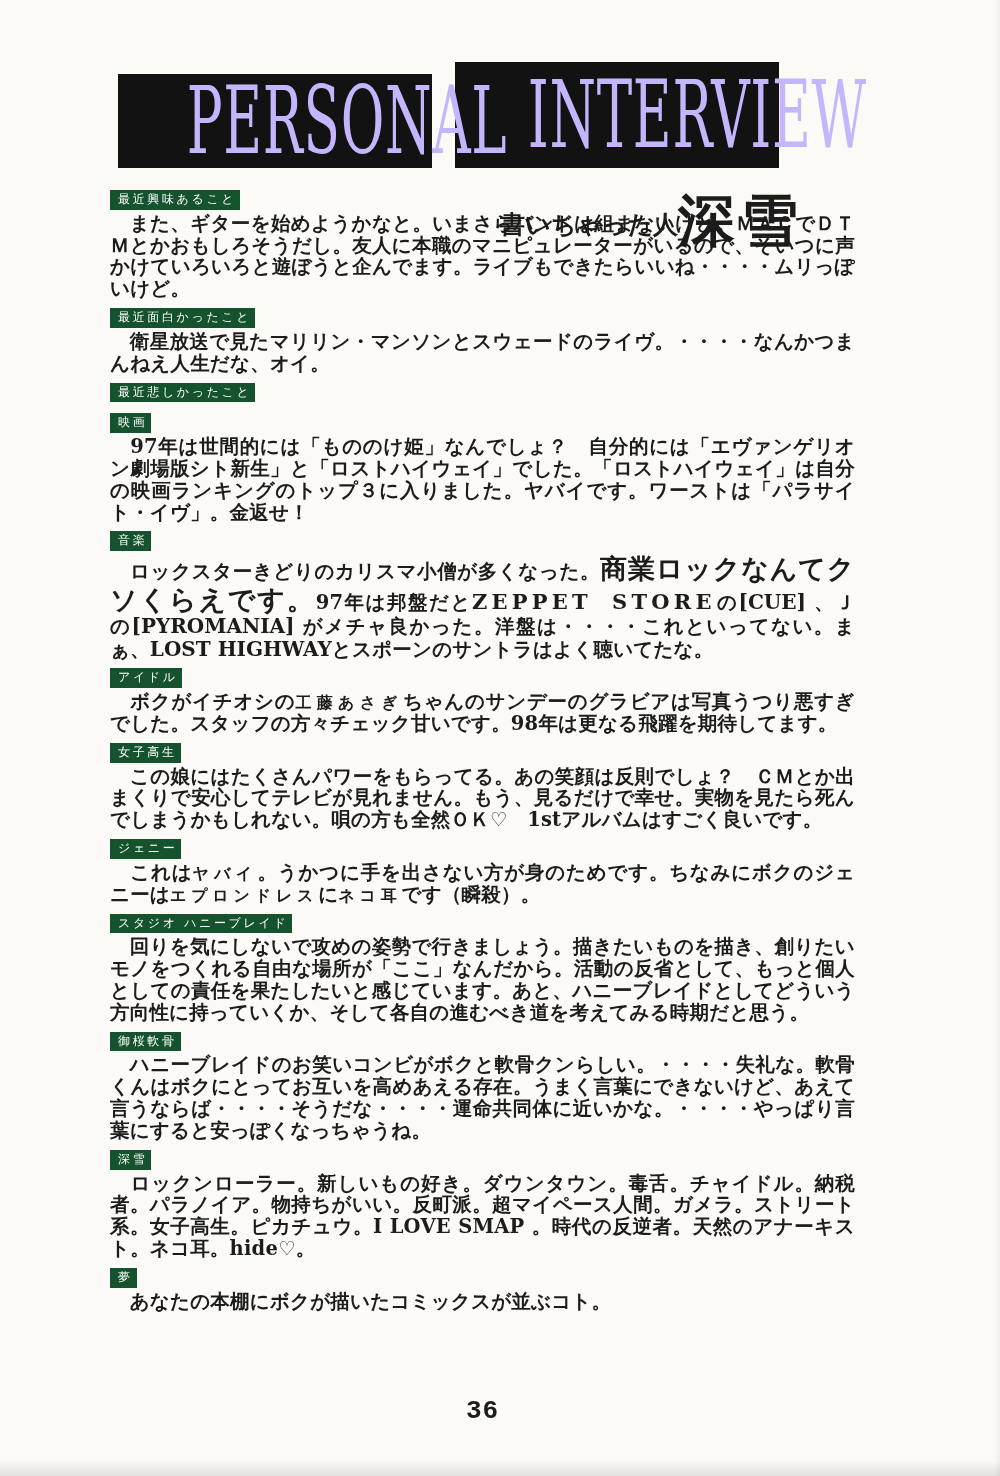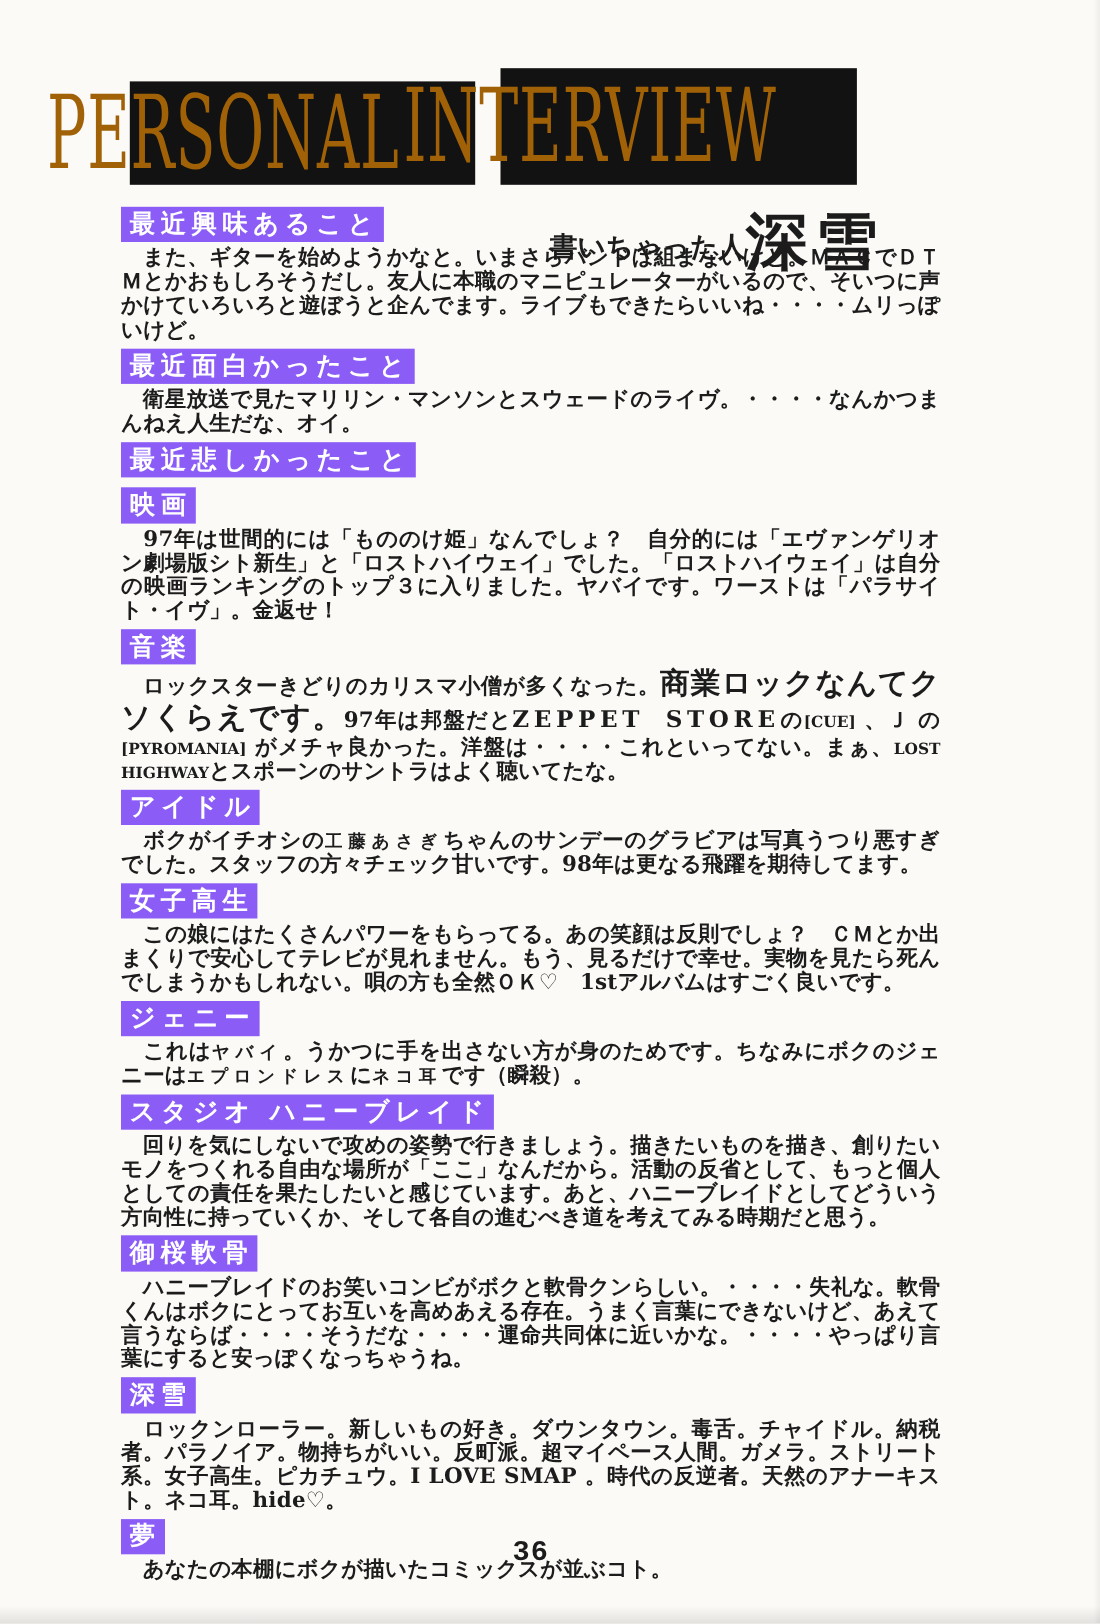--- a/index.html
+++ b/index.html
@@ -23,22 +23,22 @@
     pointer-events:none;
   }
 
   
   .title-row {
     position:absolute; left:118px; top:60px;
     display:flex; align-items:flex-end; gap:23px;
     height:108px;
   }
   .title-box {
-    background:#121212; color:#a16207;
-    display:flex; align-items:center; justify-content:flex-end;
+    background:#121212; color:#c4b5fd;
+    display:flex; align-items:center; justify-content:flex-start;
   }
   .title-box.left  { width:314px; height:94px; }
   .title-box.right { width:324px; height:106px; }
   .title-text {
     display:inline-block;
     font-size:76px; line-height:1;
     transform:scale(0.70,1.22);
     white-space:nowrap;
     letter-spacing:1px;
   }
@@ -56,36 +56,36 @@
     font-weight:bold; font-size:57px; line-height:0.9; letter-spacing:6px;
   }
 
   
   .sections {
     position:absolute; left:110px; top:188px; width:745px;
   }
   .section { margin-bottom:6px; }
   .sec-head {
     display:inline-block;
-    background:#8b5cf6; color:#fff;
-    font-weight:bold; font-size:23px; line-height:1.15;
+    background:#14532d; color:#fff;
+    font-weight:normal; font-size:12px; line-height:1.15;
     letter-spacing:0.22em;
     padding:3px 4px 3px 8px;
     margin-bottom:3px;
     white-space:nowrap;
   }
   .sec-body {
     margin:0; font-size:19.5px; line-height:1.12; font-weight:bold;
     text-align:justify; letter-spacing:0.2px;
   }
   .seg { font: inherit; }
   .seg.big    { font-size:27px; letter-spacing:0.5px; }
   .seg.spaced { font-size:16px; letter-spacing:0.30em; }
   .seg.wide   { font-size:21px; letter-spacing:0.20em; word-spacing:0.35em; }
-  .seg.cond   { font-size:14px; letter-spacing:0; }
+  .seg.cond   { font-size:20px; letter-spacing:0; }
 
   
   .page-number {
     position:absolute; left:110px; width:745px; top:1396px;
     text-align:center;
     font-family:Liberation Mono, monospace;
     font-weight:bold; font-size:26px; letter-spacing:1px;
   }
 </style>
 </head>

